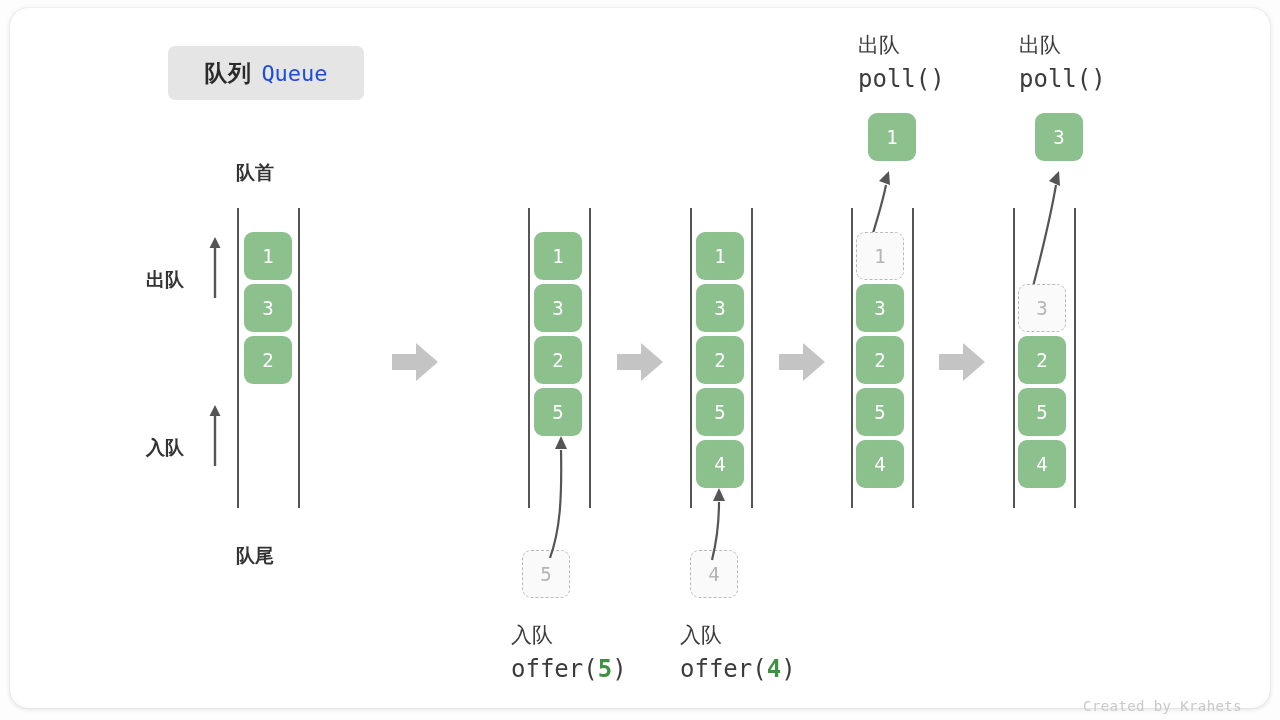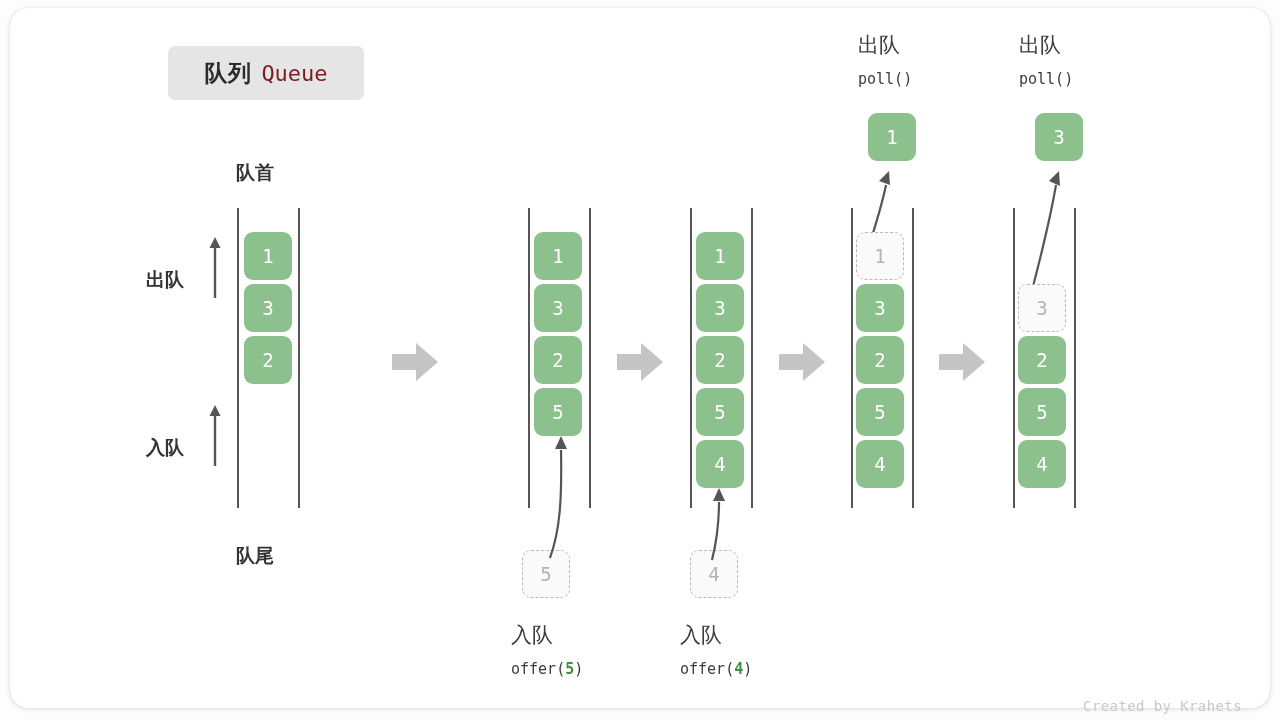--- a/index.html
+++ b/index.html
@@ -46,21 +46,21 @@
   }
   .title-cn {
     font-size: 23px;
     font-weight: bold;
     color: #2b2b2b;
     font-family: Liberation Serif, serif;
     letter-spacing: 0.5px;
   }
   .title-en {
     font-size: 22px;
-    color: #7f1d1d;
+    color: #1d4ed8;
     font-family: "DejaVu Sans Mono", "Liberation Mono", monospace;
   }
 
   
   .cn-bold {
     position: absolute;
     font-size: 19px;
     font-weight: bold;
     color: #333333;
     white-space: nowrap;
@@ -74,21 +74,21 @@
   }
   .op-label .op-cn {
     display: block;
     font-size: 21px;
     color: #3b3b3b;
     font-family: "Liberation Sans", "DejaVu Sans", sans-serif;
     line-height: 34px;
   }
   .op-label .op-code {
     display: block;
-    font-size: 15px;
+    font-size: 24px;
     color: #3b3b3b;
     font-family: "DejaVu Sans Mono", "Liberation Mono", monospace;
     line-height: 34px;
   }
   .op-label .op-code .num { color: #3f9142; font-weight: bold; }
 
   
   .rail {
     position: absolute;
     width: 1.6px;

